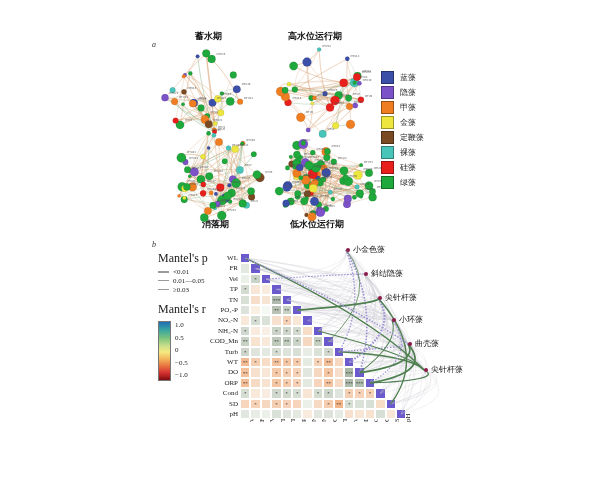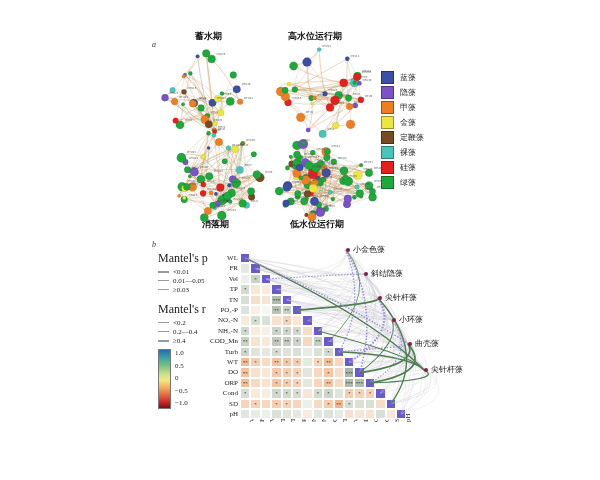--- a/index.html
+++ b/index.html
@@ -853,34 +853,20 @@
             <div class="ml-line" style="border-top-width: 1.6px; border-top-color: rgb(154, 154, 154);"></div>
             <div class="ml-txt">0.01—0.05</div>
           </div>
           <div class="ml-row">
             <div class="ml-line" style="border-top-width: 0.8px; border-top-color: rgb(154, 154, 154);"></div>
             <div class="ml-txt">≥0.03</div>
           </div>
         </div>
       <div class="ml-gap"></div>
       <div class="ml-head">Mantel's r</div>
-      <div id="r-items">
-          <div class="ml-row">
-            <div class="ml-line" style="border-top-width: 0.8px; border-top-color: rgb(154, 154, 154);"></div>
-            <div class="ml-txt">&lt;0.2</div>
-          </div>
-          <div class="ml-row">
-            <div class="ml-line" style="border-top-width: 1.6px; border-top-color: rgb(154, 154, 154);"></div>
-            <div class="ml-txt">0.2—0.4</div>
-          </div>
-          <div class="ml-row">
-            <div class="ml-line" style="border-top-width: 2.6px; border-top-color: rgb(154, 154, 154);"></div>
-            <div class="ml-txt">≥0.4</div>
-          </div>
-        </div>
 
       <div id="cbar-wrap">
         <div id="cbar"></div>
         <div id="cbar-ticks">
             <div>1.0</div>
             <div>0.5</div>
             <div>0</div>
             <div>−0.5</div>
             <div>−1.0</div>
           </div>

